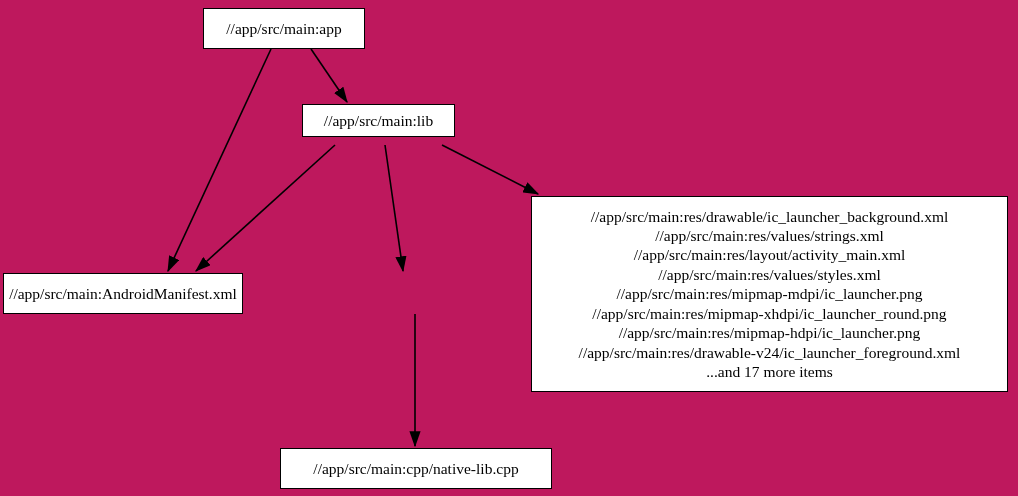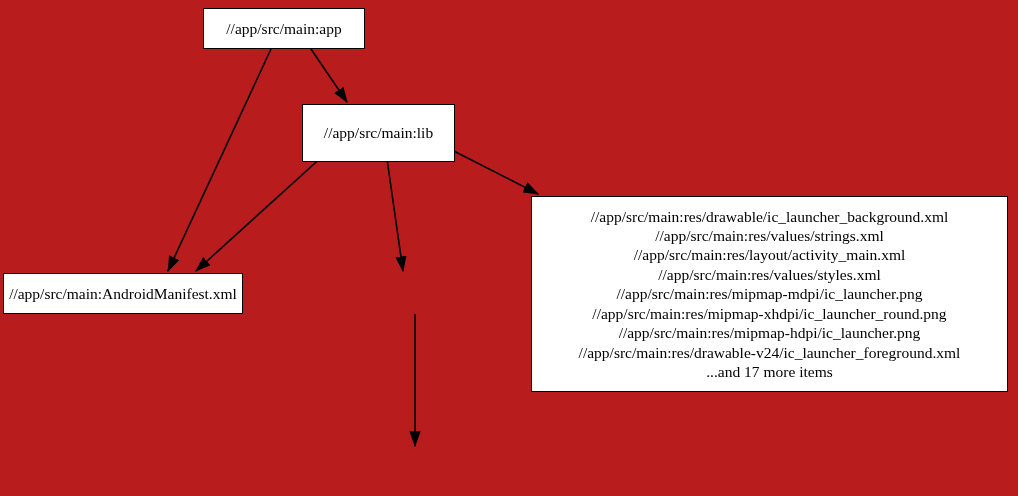--- a/index.html
+++ b/index.html
@@ -4,21 +4,21 @@
 <style>
   html, body {
     margin: 0;
     padding: 0;
     background: #ffffff;
   }
   #canvas {
     position: relative;
     width: 1018px;
     height: 496px;
-    background: #b91c1c;
+    background: #be185d;
     overflow: hidden;
     font-family: "Liberation Serif", "DejaVu Serif", serif;
   }
   .edge-layer {
     position: absolute;
     left: 0;
     top: 0;
     width: 1018px;
     height: 496px;
     pointer-events: none;
@@ -78,21 +78,21 @@
 
     <line x1="442" y1="145" x2="538" y2="194" stroke="#000000" stroke-width="1.6" marker-end="url(#arrowhead)"></line>
 
     <line x1="415" y1="314" x2="415" y2="446" stroke="#000000" stroke-width="1.6" marker-end="url(#arrowhead)"></line>
   </svg>
 
   <div class="node" style="left:203px; top:8px; width:162px; height:41px;">
     <span class="node-label">//app/src/main:app</span>
   </div>
 
-  <div class="node" style="left:302px; top:104px; width:153px; height:58px;">
+  <div class="node" style="left:302px; top:104px; width:153px; height:33px;">
     <span class="node-label">//app/src/main:lib</span>
   </div>
 
   <div class="node" style="left:3px; top:273px; width:240px; height:41px;">
     <span class="node-label">//app/src/main:AndroidManifest.xml</span>
   </div>
 
 
   <div class="node multiline" style="left:531px; top:196px; width:477px; height:196px;">
     <span class="node-lines">
@@ -101,14 +101,17 @@
         <span class="ln">//app/src/main:res/layout/activity_main.xml</span>
         <span class="ln">//app/src/main:res/values/styles.xml</span>
         <span class="ln">//app/src/main:res/mipmap-mdpi/ic_launcher.png</span>
         <span class="ln">//app/src/main:res/mipmap-xhdpi/ic_launcher_round.png</span>
         <span class="ln">//app/src/main:res/mipmap-hdpi/ic_launcher.png</span>
         <span class="ln">//app/src/main:res/drawable-v24/ic_launcher_foreground.xml</span>
         <span class="ln">...and 17 more items</span>
       </span>
   </div>
 
+  <div class="node" style="left:280px; top:448px; width:272px; height:41px;">
+    <span class="node-label">//app/src/main:cpp/native-lib.cpp</span>
+  </div>
 
 </div>
 
 </body></html>

